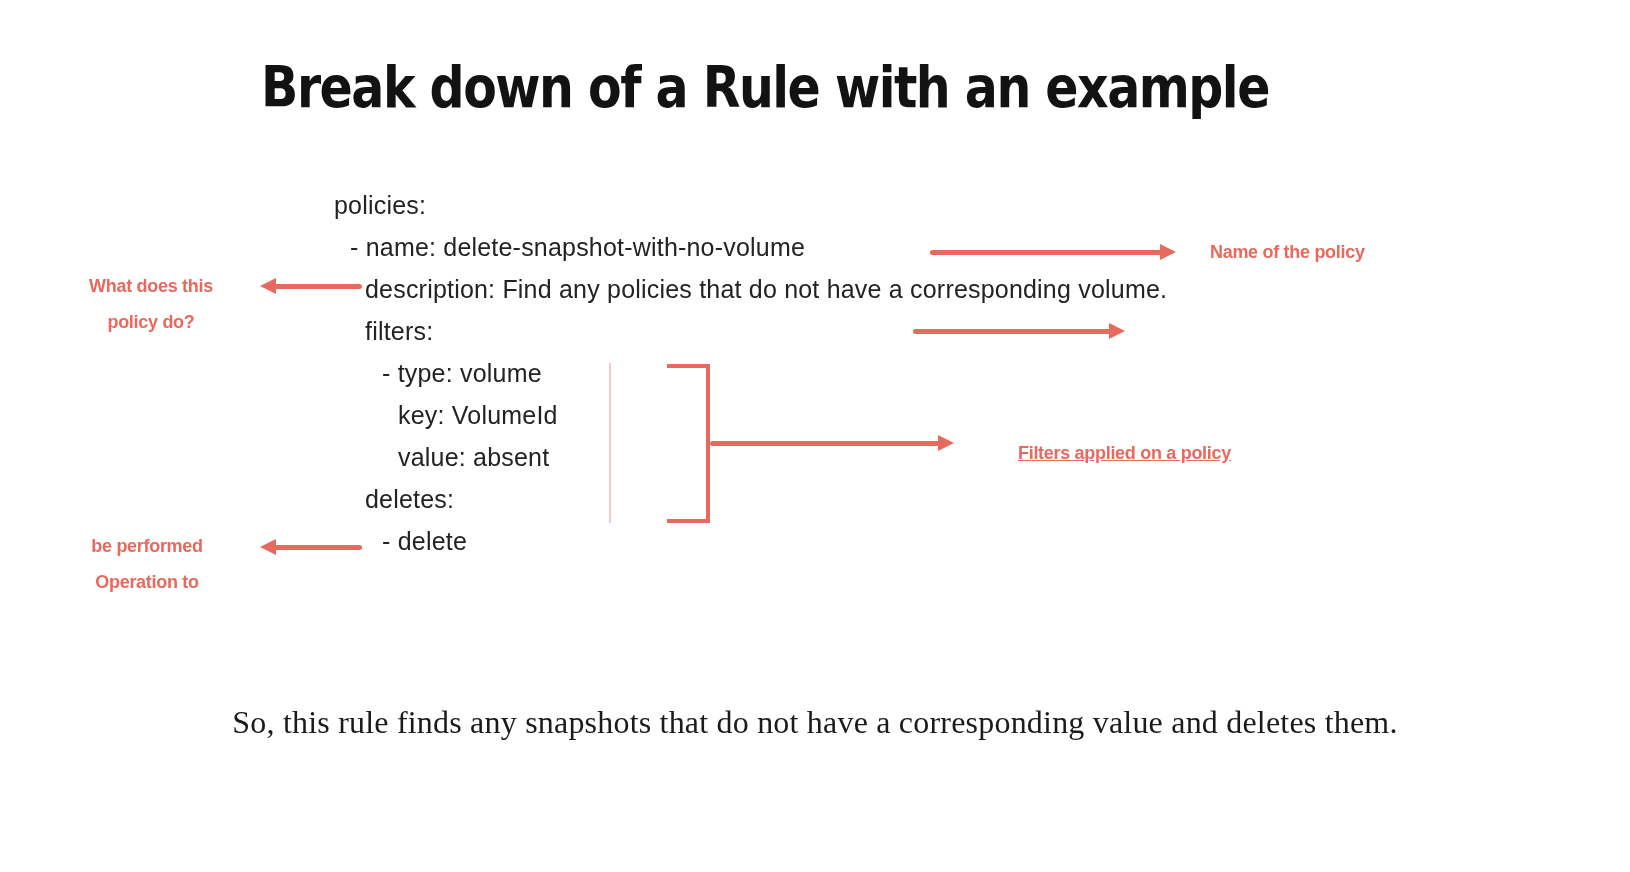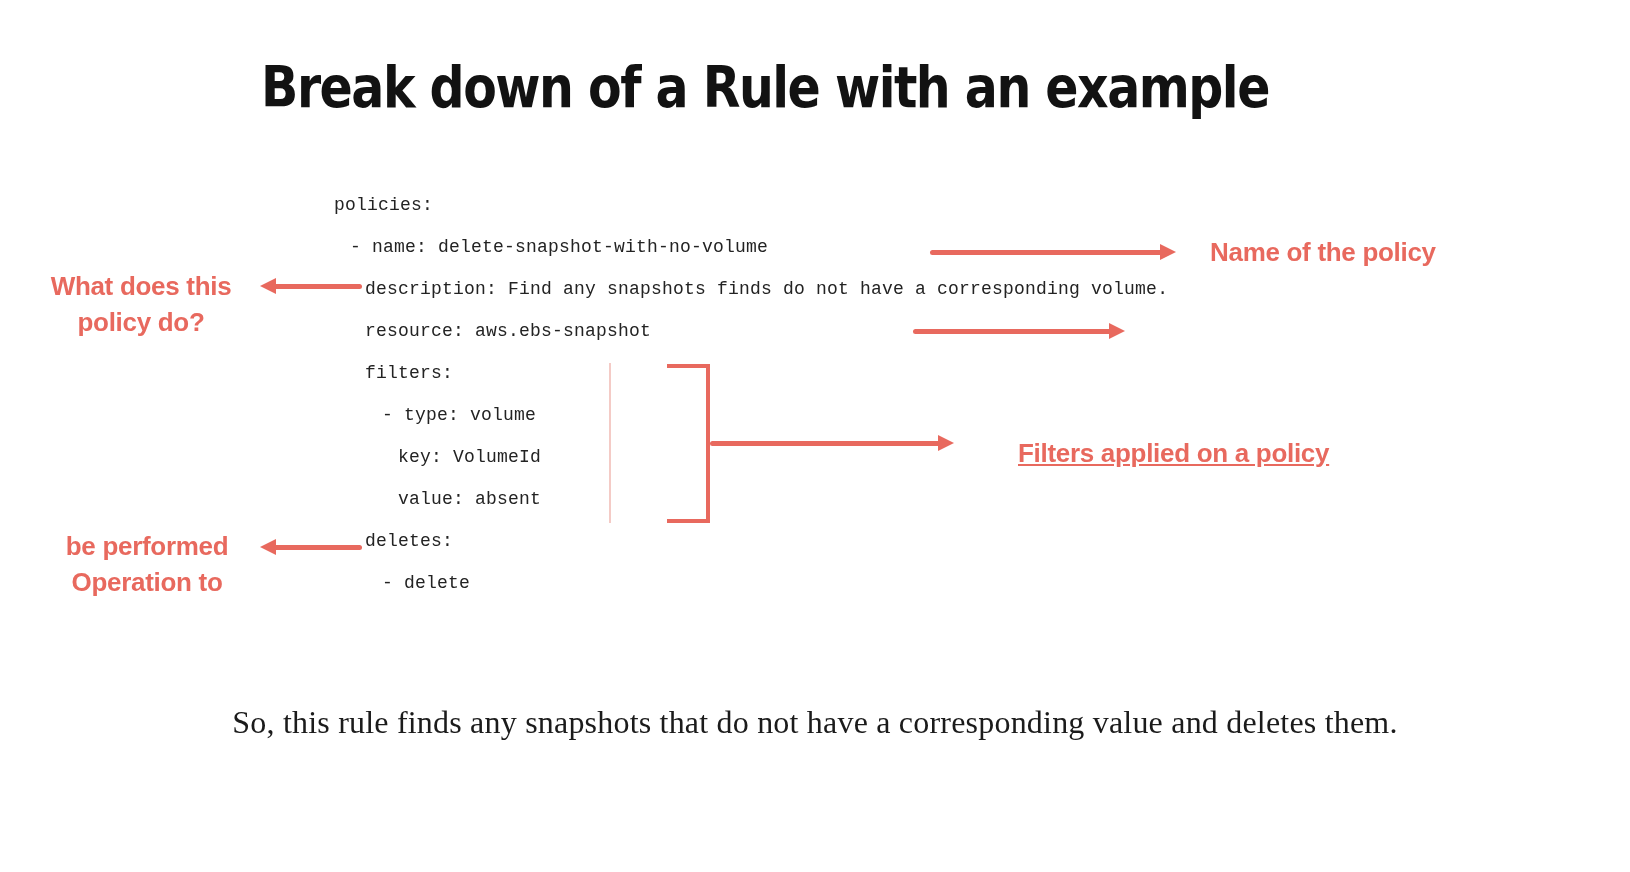--- a/index.html
+++ b/index.html
@@ -15,34 +15,34 @@
     position:absolute; left:90px; top:52px; width:1350px; height:72px;
     line-height:72px; text-align:center;
     font-family:"DejaVu Sans", sans-serif;
     font-weight:800; font-size:49px; letter-spacing:-1.5px; color:var(--ink);
     transform:scaleY(1.16); transform-origin:center;
   }
 
   
   .code {
     position:absolute; left:334px; top:184px;
-    font-family:Liberation Mono, monospace;
-    font-weight:300; font-size:18px; line-height:42px; color:var(--code);
+    font-family:Liberation Sans, sans-serif;
+    font-weight:300; font-size:25px; line-height:42px; color:var(--code);
     letter-spacing:0.2px; white-space:nowrap;
   }
   .code .ln0 { padding-left:0; }
   .code .ln1 { padding-left:16px; }
   .code .ln2 { padding-left:31px; }
   .code .ln3 { padding-left:48px; }
   .code .ln4 { padding-left:64px; }
 
   
   .lbl {
     position:absolute; color:var(--accent); font-weight:bold;
-    font-size:26px; line-height:30px; letter-spacing:-0.3px; white-space:nowrap;
+    font-size:18px; line-height:30px; letter-spacing:-0.3px; white-space:nowrap;
   }
   .lbl.two { width:226px; text-align:center; white-space:normal; line-height:36px; }
 
   
   .arrow { position:absolute; height:5px; background:var(--accent); border-radius:3px; }
   .arrow.r::after {
     content:""; position:absolute; right:-14px; top:-6px; width:0; height:0;
     border-left:16px solid var(--accent);
     border-top:8px solid transparent; border-bottom:8px solid transparent;
   }
@@ -66,35 +66,34 @@
 </head>
 <body>
 
 <div class="canvas">
 
   <div class="title">Break down of a Rule with an example</div>
 
   <div class="code">
     <div class="ln0">policies:</div>
     <div class="ln1">- name: delete-snapshot-with-no-volume</div>
-    <div class="ln2">description: Find any snapshots finds do not have a corresponding volume.</div>
-    <div class="ln2">resource: aws.ebs-snapshot</div>
+    <div class="ln2">description: Find any policies that do not have a corresponding volume.</div>
     <div class="ln2">filters:</div>
     <div class="ln3">- type: volume</div>
     <div class="ln4">key: VolumeId</div>
     <div class="ln4">value: absent</div>
     <div class="ln2">deletes:</div>
     <div class="ln3">- delete</div>
   </div>
 
   <div class="arrow r" style="left:930px; top:250px; width:232px;"></div>
   <div class="lbl" style="left:1210px; top:237px;">Name of the policy</div>
 
   <div class="arrow l" style="left:274px; top:284px; width:88px;"></div>
-  <div class="lbl two" style="left:28px; top:268px;">
+  <div class="lbl two" style="left:38px; top:268px;">
     <div>What does this</div>
     <div>policy do?</div>
   </div>
 
   <div class="arrow r" style="left:913px; top:329px; width:198px;"></div>
 
   <div class="faint-line" style="left:609px; top:363px; width:2px; height:160px;"></div>
   <div class="bracket-part" style="left:706px; top:364px; width:4px; height:159px;"></div>
   <div class="bracket-part" style="left:667px; top:364px; width:43px; height:4px;"></div>
   <div class="bracket-part" style="left:667px; top:519px; width:43px; height:4px;"></div>

